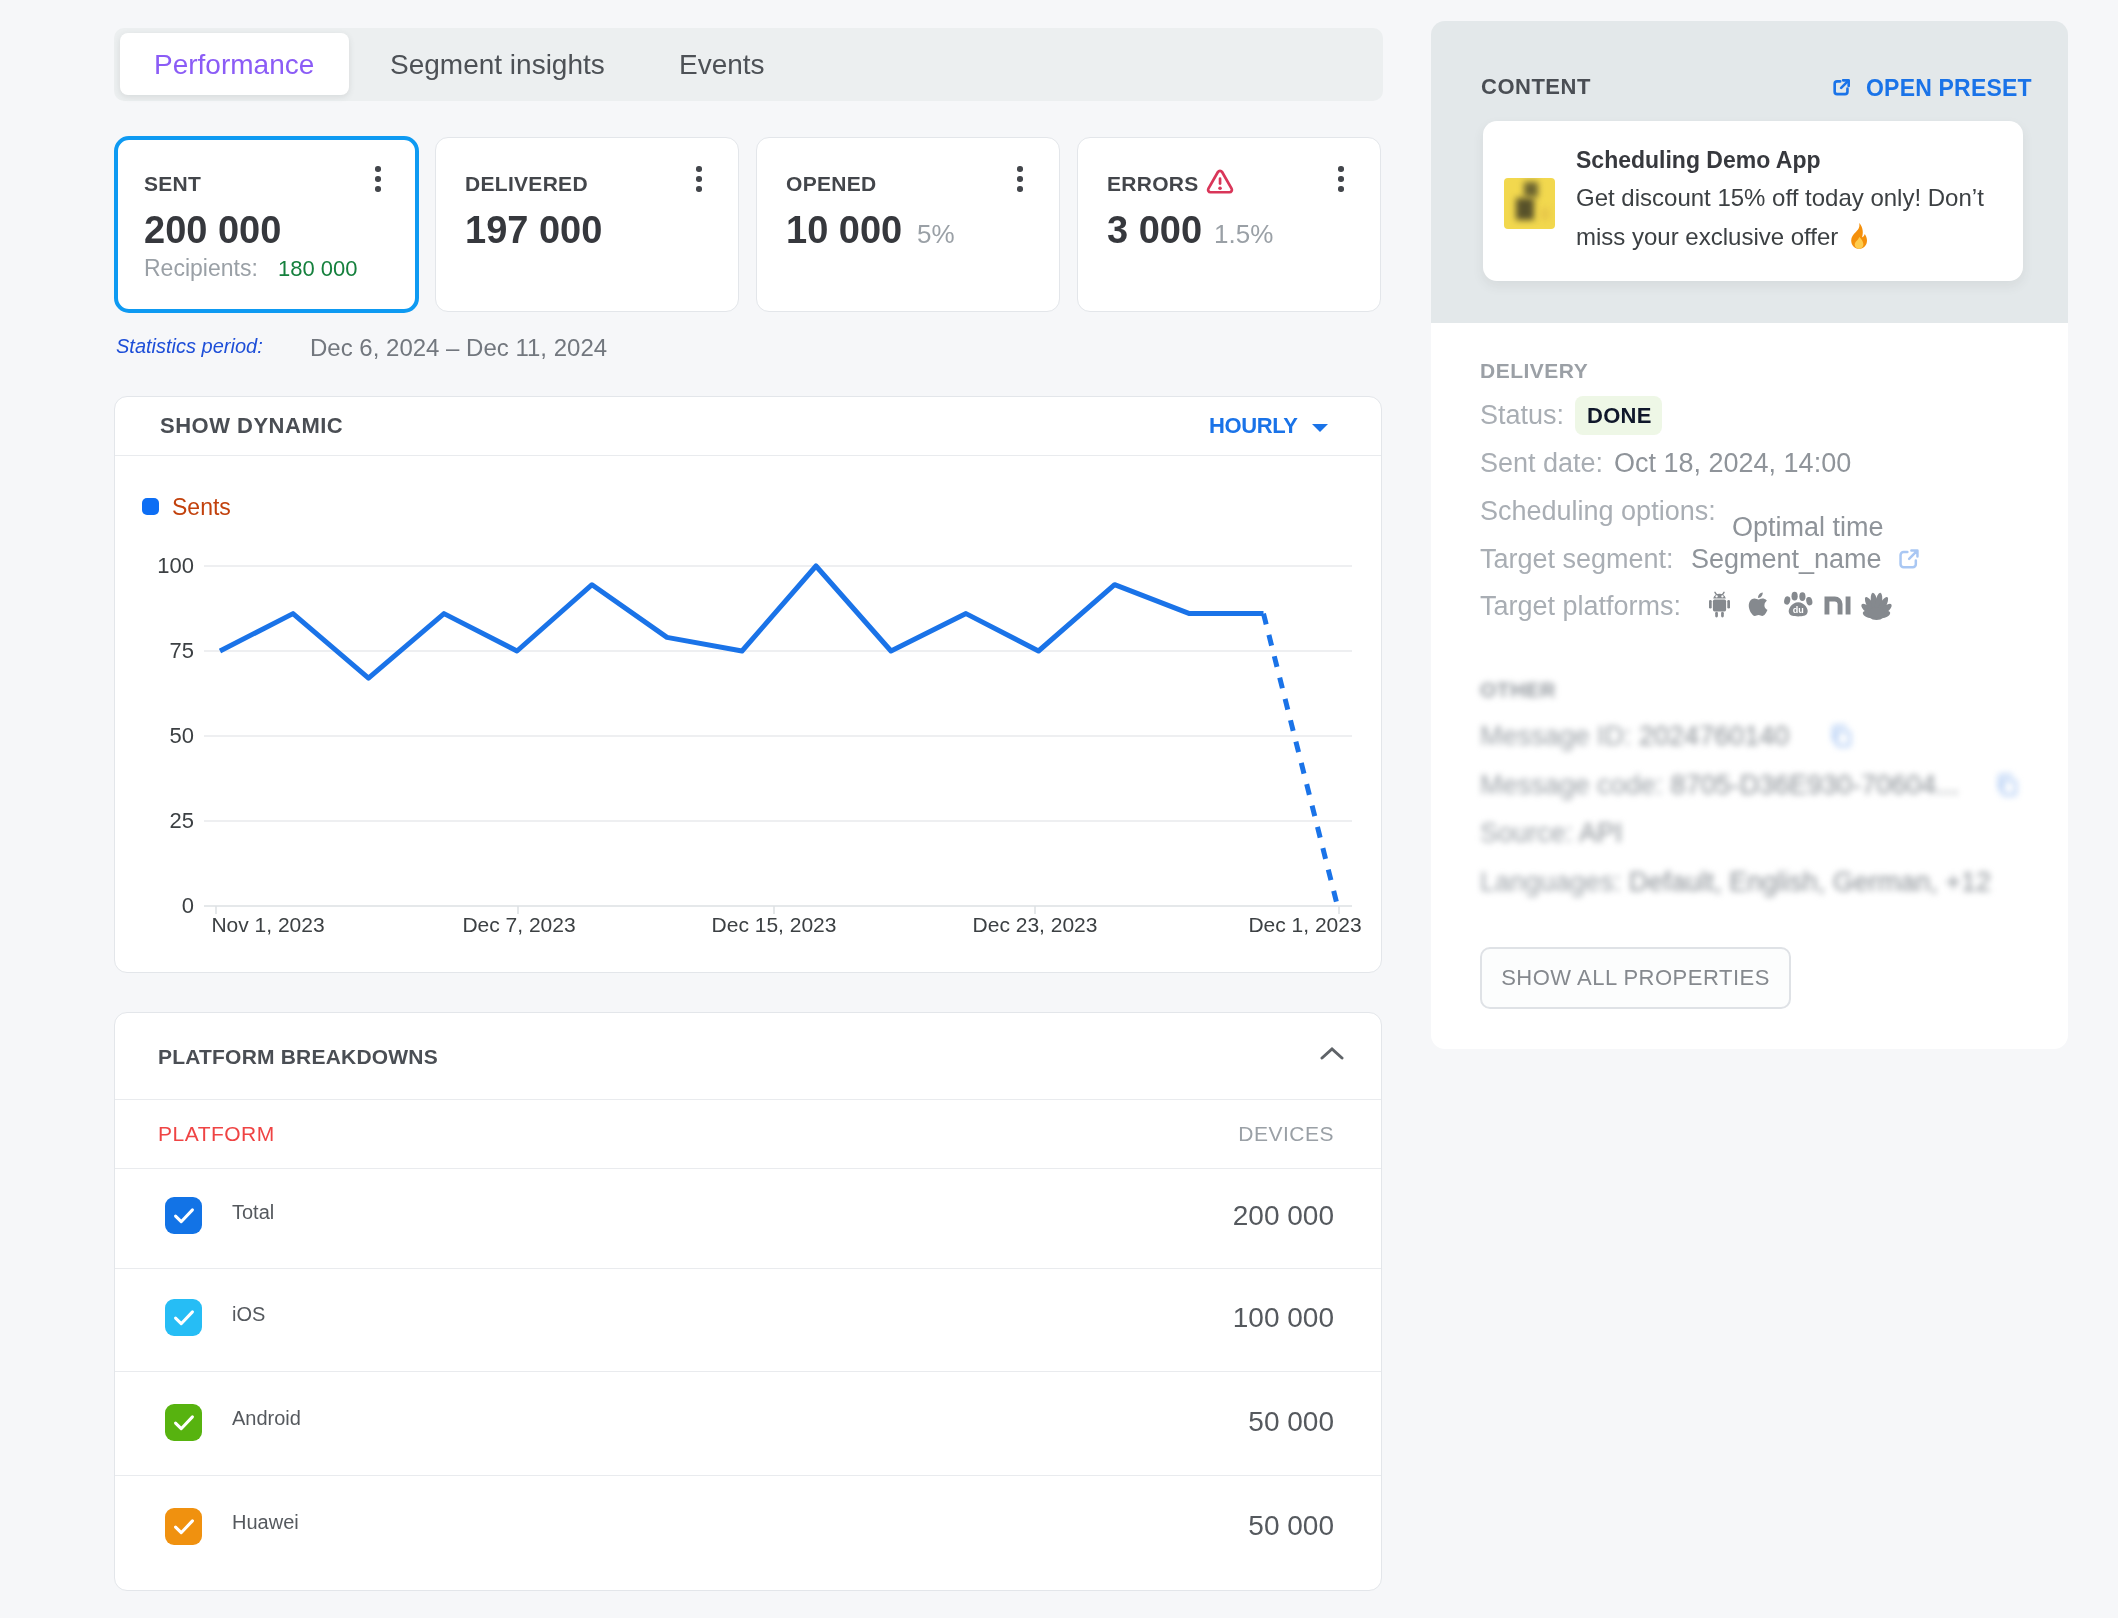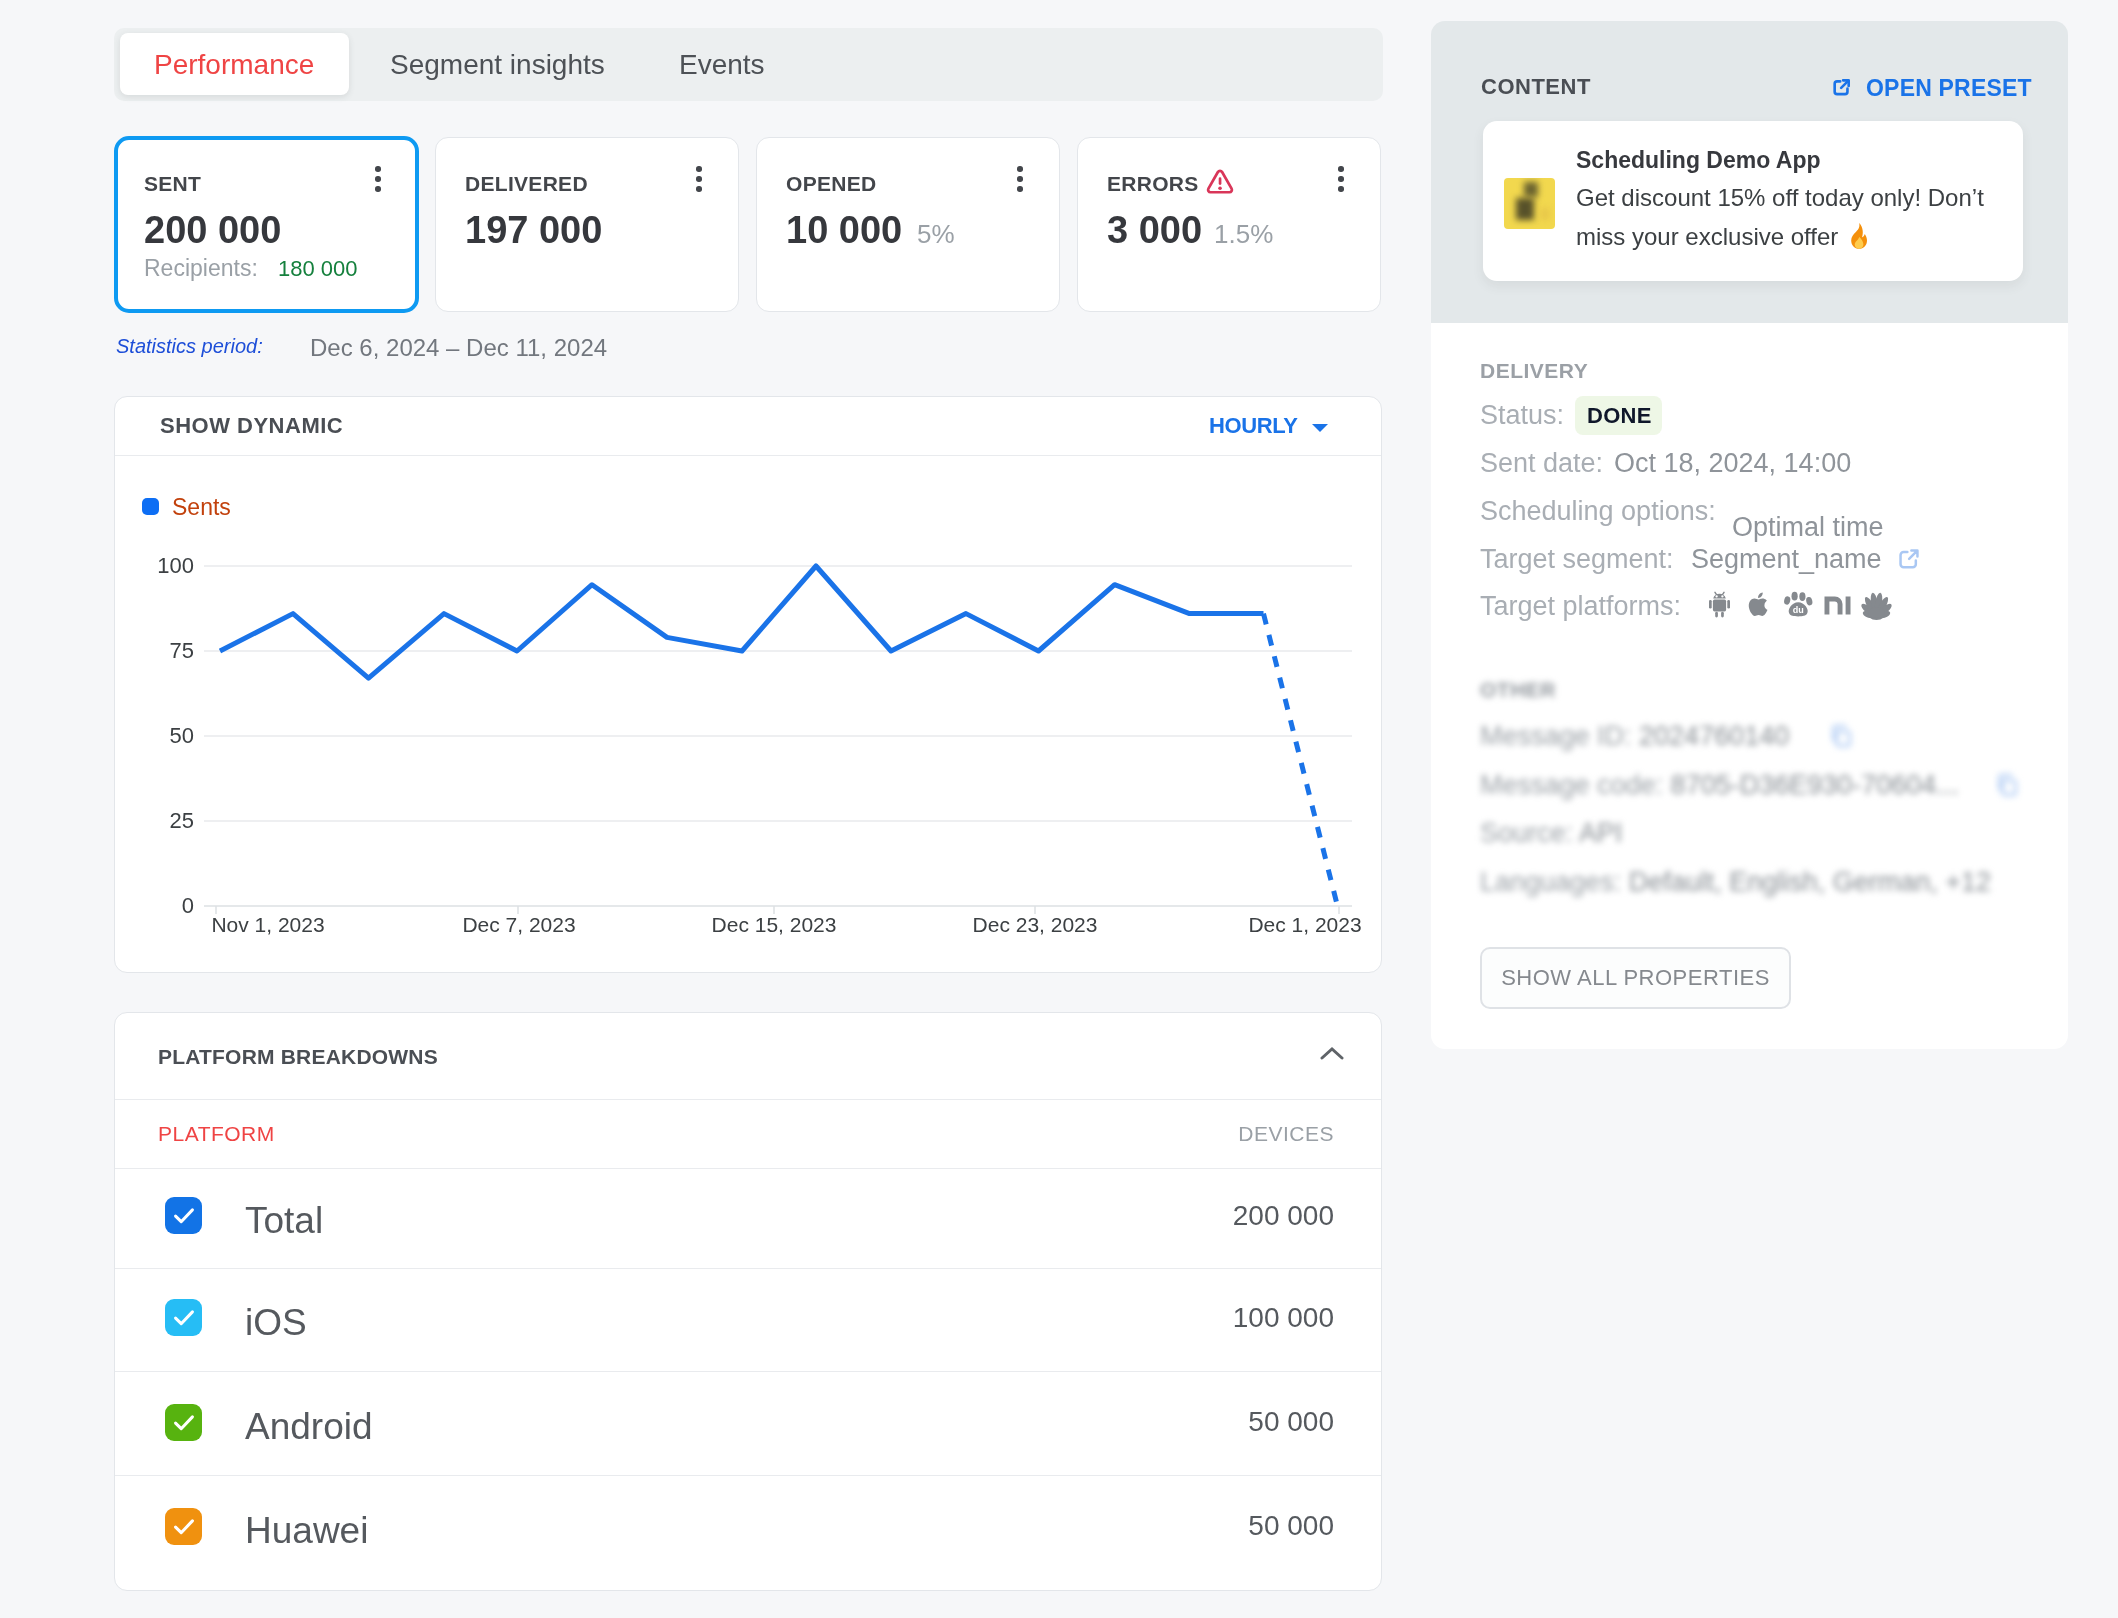--- a/index.html
+++ b/index.html
@@ -1,30 +1,30 @@
 <!DOCTYPE html>
 <html><head>
 <meta charset="utf-8">
 <style>
   * { margin:0; padding:0; box-sizing:border-box; }
   html,body { width:2118px; height:1618px; font-family:"Liberation Sans", sans-serif; background:#f6f7f9; position:relative; overflow:hidden; }
   .abs { position:absolute; }
   .card { position:absolute; background:#fff; border:1px solid #e3e6ea; border-radius:13px; }
   .lh1 { line-height:1; }
 
-  .tabtext { font-size:28px; color:#ef4444; line-height:1; }
+  .tabtext { font-size:28px; color:#8b5cf6; line-height:1; }
 
   .stat-label { font-size:21px; font-weight:bold; color:#43464b; letter-spacing:0.3px; line-height:1; }
   .stat-value { font-size:38px; font-weight:bold; color:#36383d; line-height:1; }
   .dots i { width:5.5px; height:5.5px; border-radius:50%; background:#43464b; position:absolute; left:0; }
 
   .divider { position:absolute; left:115px; width:1266px; height:1px; background:#e9ebee; }
   .sec-title { font-size:22px; font-weight:bold; color:#4a4e54; letter-spacing:0.5px; line-height:1; }
 
-  .rowlabel { position:absolute; font-size:37px; color:#55595e; line-height:1;margin-left:13px; }
+  .rowlabel { position:absolute; font-size:20px; color:#55595e; line-height:1; }
   .rowval { position:absolute; font-size:28px; color:#55595e; line-height:1; width:200px; text-align:right; left:1134px; }
   .cb { position:absolute; left:165px; width:37px; height:37px; border-radius:9px; }
   .cb svg { position:absolute; left:4.5px; top:5px; }
 
   .rlabel { position:absolute; color:#a9aeb4; font-size:27px; line-height:1; }
   .rvalue { position:absolute; color:#8f949a; font-size:27px; line-height:1; }
   .blurred { filter: blur(3px); }
 </style>
 </head>
 <body>

